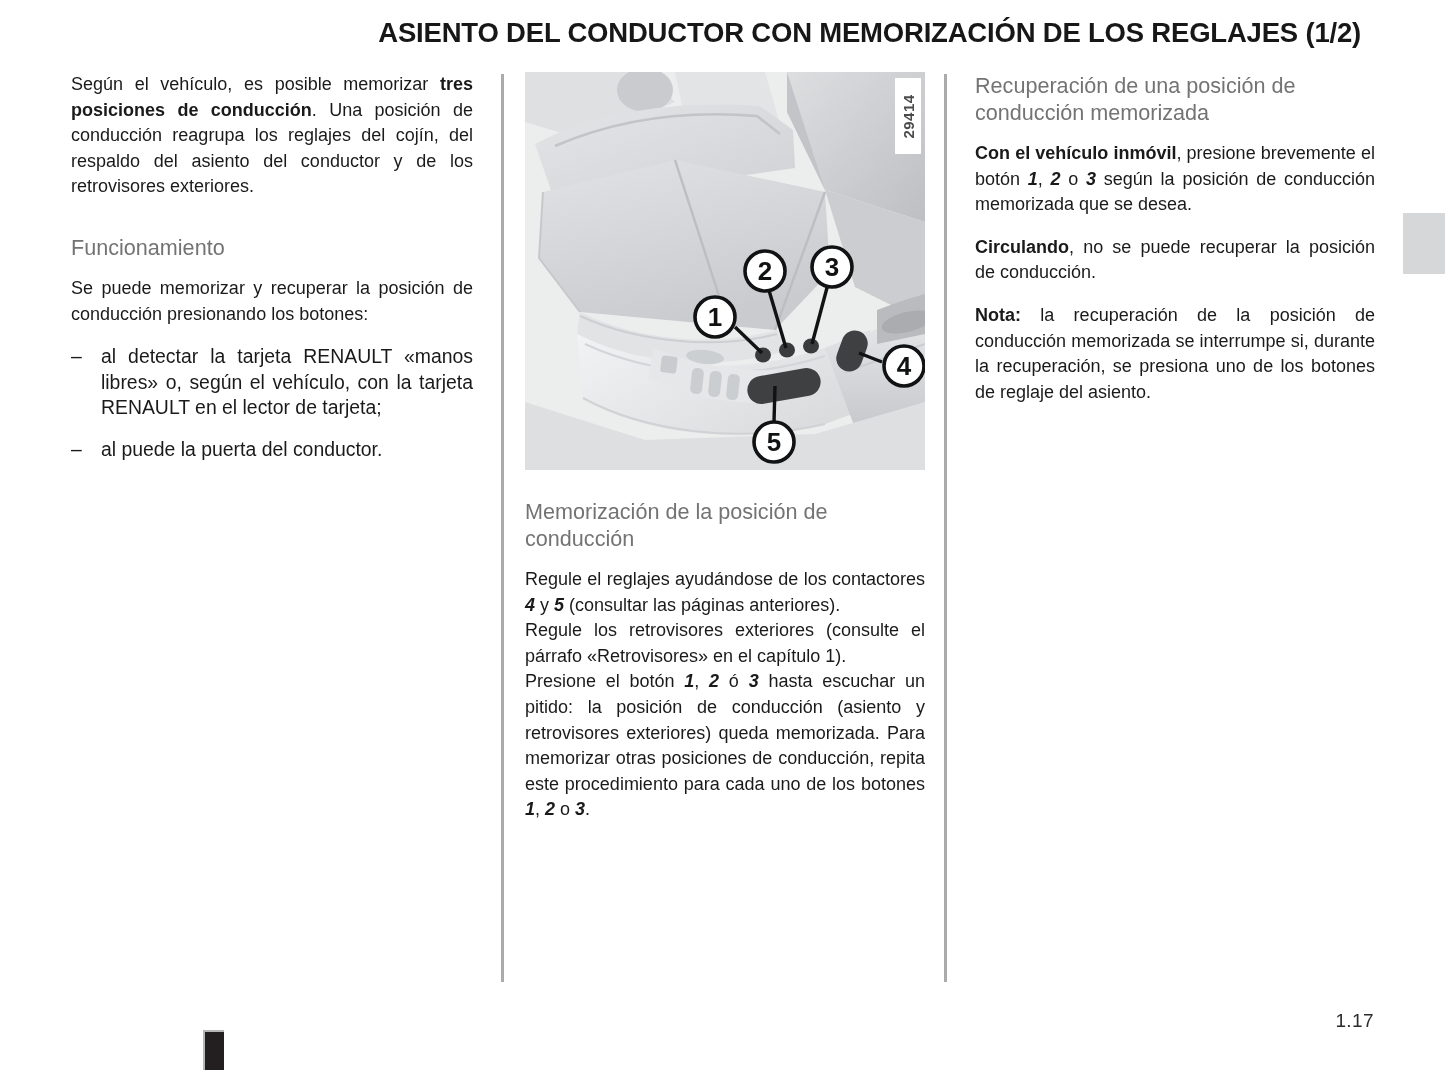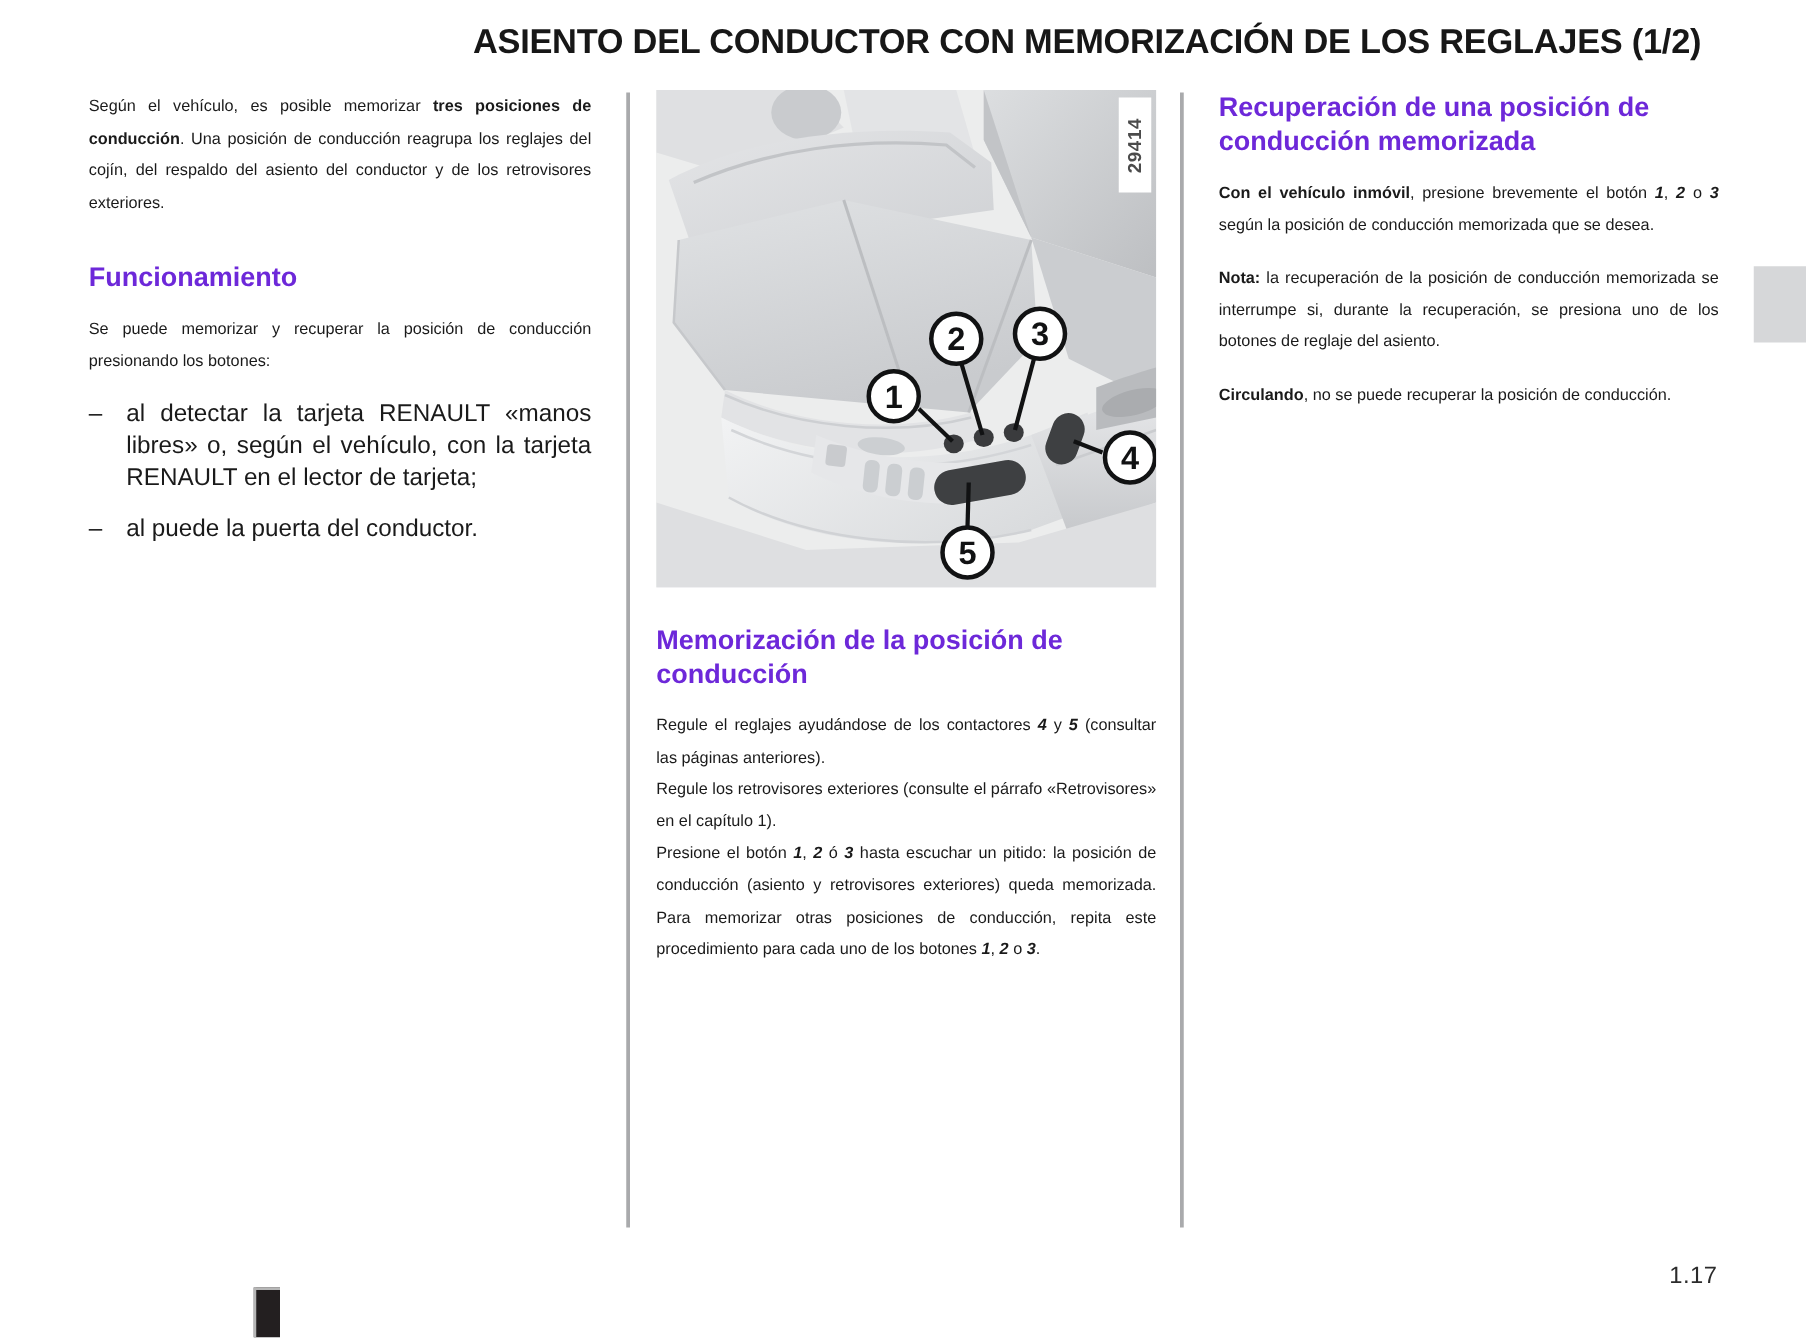--- a/index.html
+++ b/index.html
@@ -46,34 +46,34 @@
     width: 3px;
     height: 908px;
     background: #a9aaac;
   }
   #rule-1 { left: 501px; }
   #rule-2 { left: 944px; }
 
   
   p.body {
     margin: 0 0 17px 0;
-    font-size: 13px;
+    font-size: 18px;
     line-height: 25.6px;
     text-align: justify;
     text-justify: inter-word;
     hyphens: none;
   }
   p.body.run   { margin-bottom: 0; }
 
   h2.sub {
     margin: 0 0 15px 0;
     font-size: 21.6px;
     line-height: 27px;
-    font-weight: bold;
-    color: #6d28d9;
+    font-weight: normal;
+    color: #737373;
   }
   h2.sub.gap-top { margin-top: 34px; }
 
   b { font-weight: bold; }
   i.num { font-style: italic; font-weight: bold; }
 
   
   ul.dashlist {
     margin: 0;
     padding: 0;
@@ -293,21 +293,21 @@
   <p class="body"><span>Presione el botón </span><i class="num">1</i><span>, </span><i class="num">2</i><span> ó </span><i class="num">3</i><span> hasta escuchar un pitido: la posición de conducción (asiento y retrovisores exteriores) queda memorizada. Para memorizar otras posiciones de conducción, repita este procedimiento para cada uno de los botones </span><i class="num">1</i><span>, </span><i class="num">2</i><span> o </span><i class="num">3</i><span>.</span></p>
 
 </div>
 
 <div class="column" id="col-right">
 
   <h2 class="sub">Recuperación de una posición de conducción memorizada</h2>
 
   <p class="body"><b>Con el vehículo inmóvil</b><span>, presione brevemente el botón </span><i class="num">1</i><span>, </span><i class="num">2</i><span> o </span><i class="num">3</i><span> según la posición de conducción memorizada que se desea.</span></p>
 
+  <p class="body"><b>Circulando</b><span>, no se puede recuperar la posición de conducción.</span></p>
+
   <p class="body"><b>Nota:</b><span> la recuperación de la posición de conducción memorizada se interrumpe si, durante la recuperación, se presiona uno de los botones de reglaje del asiento.</span></p>
-
-  <p class="body"><b>Circulando</b><span>, no se puede recuperar la posición de conducción.</span></p>
 
 </div>
 
 <div id="edge-tab"></div>
 <div id="page-number">1.17</div>
 <div id="bottom-mark"></div>
 
 </body></html>

